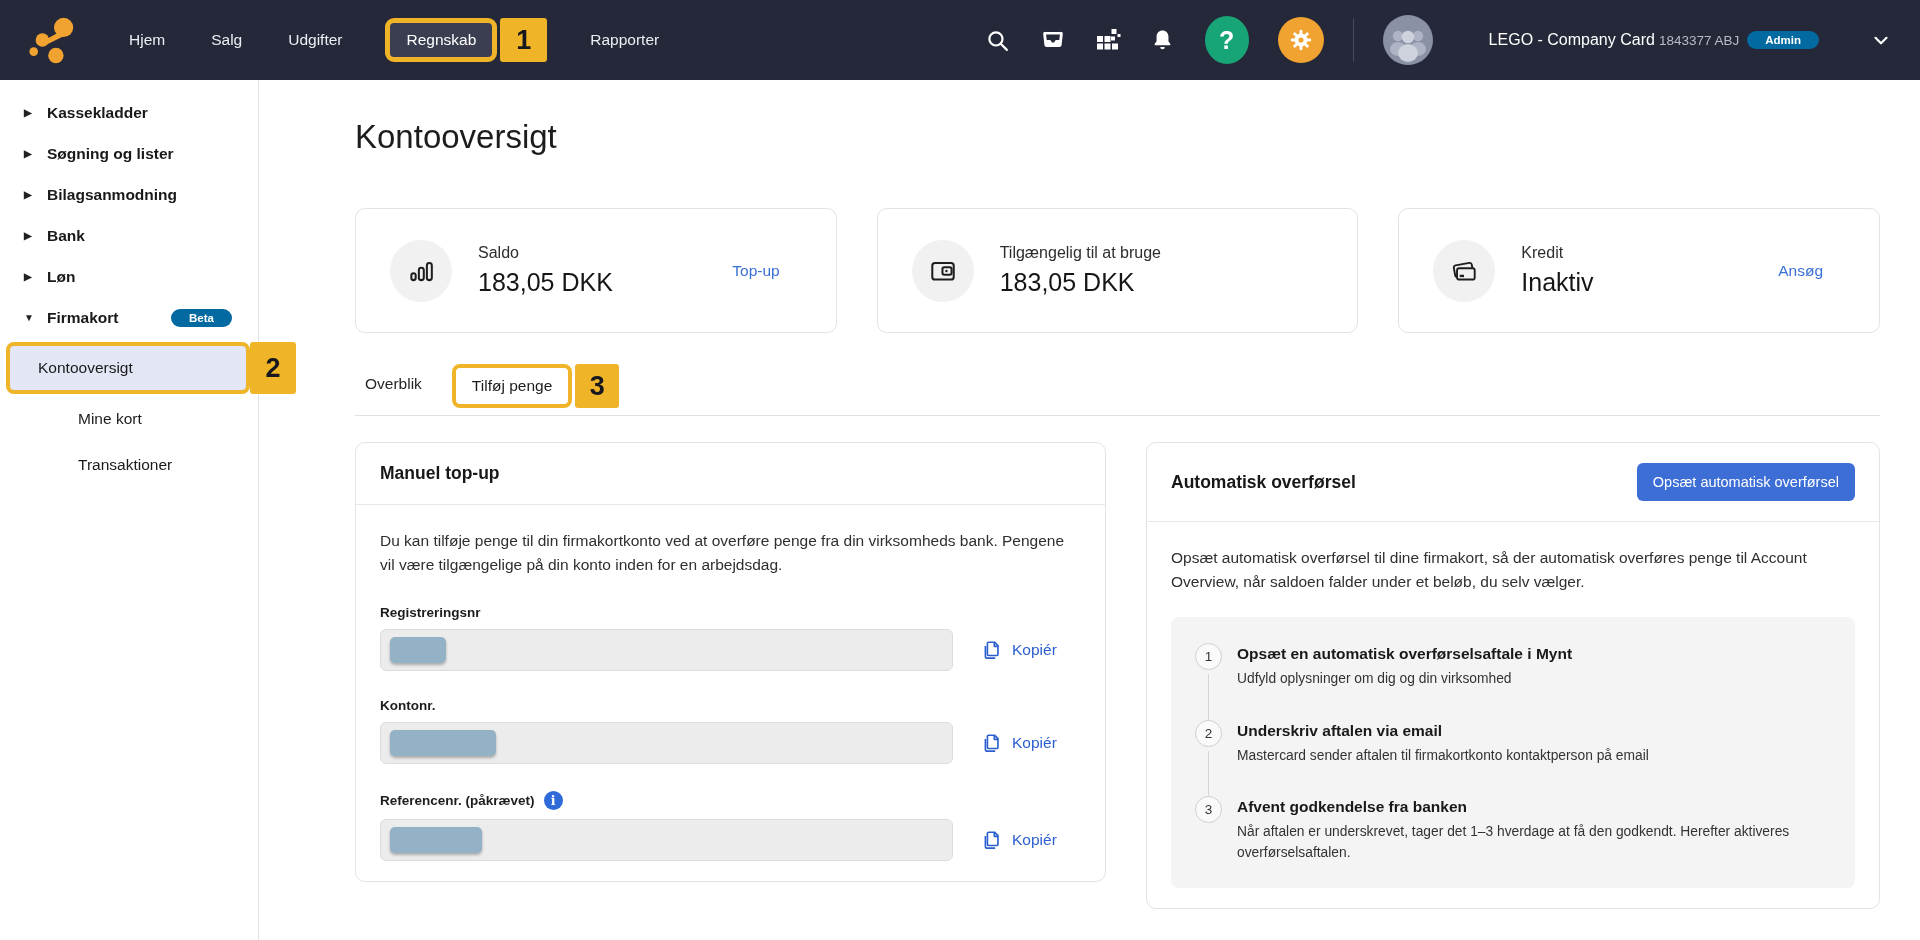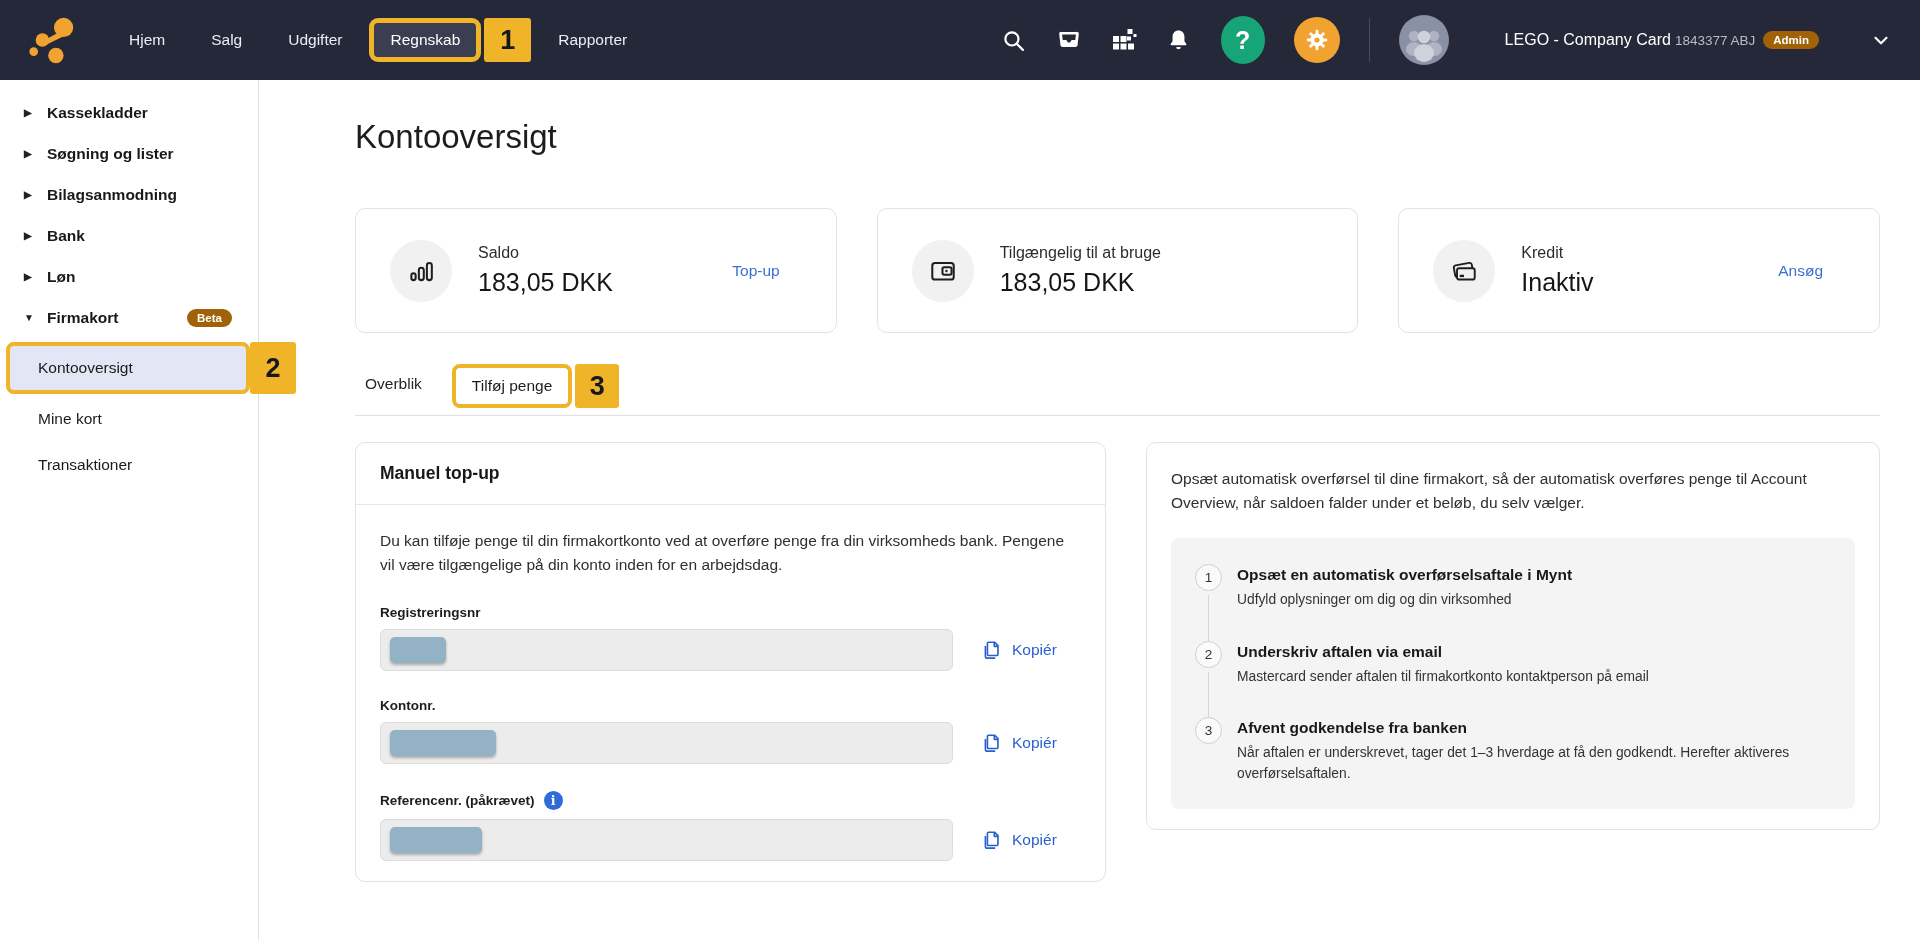--- a/index.html
+++ b/index.html
@@ -5,59 +5,59 @@
   * { margin:0; padding:0; box-sizing:border-box; }
   html,body { width:1920px; height:940px; overflow:hidden; background:#fff;
     font-family:"Liberation Sans", sans-serif; color:#1d1d1d; }
 
   
   .topbar { height:80px; background:#252839; display:flex; align-items:center;
     padding:0 28px 0 26px; color:#fff; }
   .logo { width:56px; height:56px; display:flex; align-items:center; }
   .nav { display:flex; align-items:center; margin-left:24px; }
   .nav-item { padding:11px 23px; font-size:15.5px; color:#eceef3; cursor:pointer; white-space:nowrap; }
-  .nav-annotated { display:flex; align-items:stretch; margin:0 4px; }
+  .nav-annotated { display:flex; align-items:stretch; margin:0 20px; }
   .nav-sel { background:#3b3e51; border:5px solid #f0b429; border-radius:9px;
     padding:8px 16px; display:flex; align-items:center; font-size:15.5px; color:#fff; }
   .anno-sq { width:47px; background:#f0b429; color:#17181f; display:flex; align-items:center;
     justify-content:center; font-size:27px; font-weight:bold; border-radius:3px; margin-left:3px; }
   .top-right { margin-left:auto; display:flex; align-items:center; gap:29px; }
   .tb-icon { width:26px; height:26px; display:flex; align-items:center; justify-content:center; cursor:pointer; }
   .help-circle { width:44px; height:48px; border-radius:50%; background:#17a578; display:flex;
     align-items:center; justify-content:center; cursor:pointer; }
   .help-circle::before { content:"?"; color:#fff; font-size:25px; font-weight:bold; }
   .gear-circle { width:46px; height:46px; border-radius:50%; background:#f0a330; display:flex;
     align-items:center; justify-content:center; cursor:pointer; }
   .tb-divider { width:1px; height:44px; background:#474b60; }
   .avatar { width:50px; height:50px; border-radius:50%; background:#8b91a5; overflow:hidden;
     flex:0 0 auto; cursor:pointer; }
   .account { display:flex; gap:4px; margin-left:27px; cursor:pointer; }
   .account-name { font-size:16px; color:#fff; }
   .account-sub { display:flex; align-items:center; gap:8px; }
   .account-id { font-size:13.5px; color:#b7bbc8; }
-  .pill { background:#a16207; color:#fff; font-size:11.5px; font-weight:bold;
-    padding:3px 10px; border-radius:10px; }
+  .pill { background:#0369a1; color:#fff; font-size:11.5px; font-weight:bold;
+    padding:3px 18px; border-radius:10px; }
   .chev { margin-left:22px; cursor:pointer; display:flex; }
 
   
   .sidebar { position:absolute; top:80px; left:0; bottom:0; width:259px; background:#fff;
     border-right:1px solid #e2e2e2; padding-top:12px; }
   .side-item { display:flex; align-items:center; padding:10px 26px 10px 24px; gap:11px;
     font-weight:bold; font-size:15.5px; color:#191919; cursor:pointer; height:41px; }
   .tri { font-size:10px; color:#222; width:12px; flex:0 0 auto; }
   .tri-r::before { content:"\25B6"; }
   .tri-d::before { content:"\25BC"; }
   .side-badge { margin-left:auto; }
   .sub-selected { position:relative; margin:4px 8px 0 6px; background:#e2e6f5;
     border:4px solid #f0b429; border-radius:8px; height:52px; display:flex; align-items:center;
     padding-left:28px; font-size:15.5px; color:#1b1b1b; cursor:pointer; }
   .badge2 { position:absolute; right:-50px; top:-4px; width:46px; height:52px; z-index:5;
     background:#f0b429; color:#17181f; display:flex; align-items:center; justify-content:center;
     font-size:27px; font-weight:bold; border-radius:3px; }
-  .sub-item { padding:12px 0 12px 38px; font-size:15.5px; color:#1b1b1b; cursor:pointer; margin-top:4px; }
+  .sub-item { padding:12px 0 12px 38px; font-size:15.5px; color:#1b1b1b; cursor:pointer; margin-top:4px;margin-left:40px; }
 
   
   .main { position:absolute; left:318px; top:80px; right:0; bottom:0; padding:38px 40px 0 37px; background:#fff; }
   h1 { font-size:33px; font-weight:500; color:#1c1c1c; }
 
   .cards { display:flex; gap:40px; margin-top:52px; }
   .card { flex:1; border:1px solid #e3e3e3; border-radius:10px; height:125px;
     display:flex; align-items:center; padding:0 28px 0 34px; background:#fff; }
   .card-icon { width:62px; height:62px; border-radius:50%; background:#f1f1f1; flex:0 0 auto;
     display:flex; align-items:center; justify-content:center; margin-right:26px; }
@@ -365,20 +365,24 @@
                 <path d="M4.8 7.5v11.2a2.2 2.2 0 0 0 2.2 2.2h8.5"></path>
               </svg>
               <span>Kopiér</span>
             </div>
           </div>
         </div>
       </div>
     </section>
 
     <section class="panel panel-right">
+      <div class="panel-header">
+        <div class="panel-title">Automatisk overførsel</div>
+        <button class="btn-primary">Opsæt automatisk overførsel</button>
+      </div>
       <div class="panel-body">
         <p class="desc">Opsæt automatisk overførsel til dine firmakort, så der automatisk overføres penge til Account Overview, når saldoen falder under et beløb, du selv vælger.</p>
 
         <div class="steps-box">
           <div class="step">
             <span class="step-num">1</span>
             <span class="step-line"></span>
             <div class="step-title">Opsæt en automatisk overførselsaftale i Mynt</div>
             <div class="step-text">Udfyld oplysninger om dig og din virksomhed</div>
           </div>

